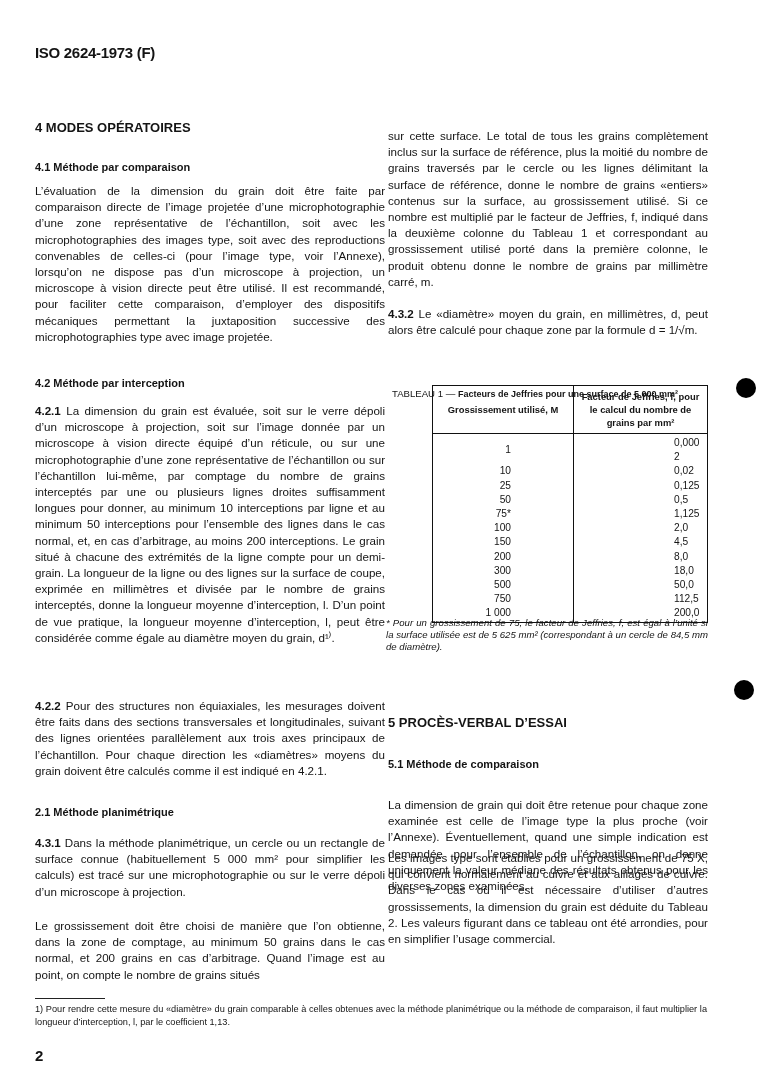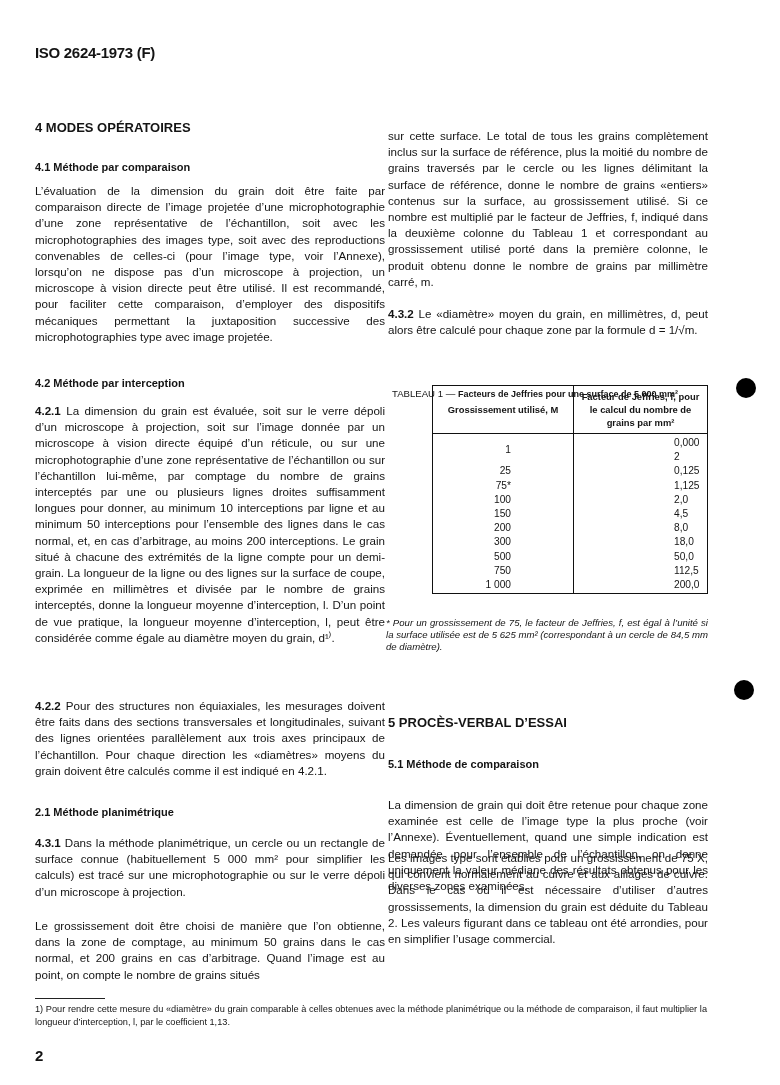--- a/index.html
+++ b/index.html
@@ -86,22 +86,30 @@
       <th style="width:132px;">Grossissement utilisé, M</th>
       <th>Facteur de Jeffries, f, pour le calcul du nombre de grains par mm²</th>
     </tr>
   </thead>
   <tbody>
     <tr>
         <td class="m">1</td>
         <td class="f">0,000 2</td>
       </tr>
     <tr>
+        <td class="m">10</td>
+        <td class="f">0,02</td>
+      </tr>
+    <tr>
         <td class="m">25</td>
         <td class="f">0,125</td>
+      </tr>
+    <tr>
+        <td class="m">50</td>
+        <td class="f">0,5</td>
       </tr>
     <tr>
         <td class="m">75*</td>
         <td class="f">1,125</td>
       </tr>
     <tr>
         <td class="m">100</td>
         <td class="f">2,0</td>
       </tr>
     <tr>

